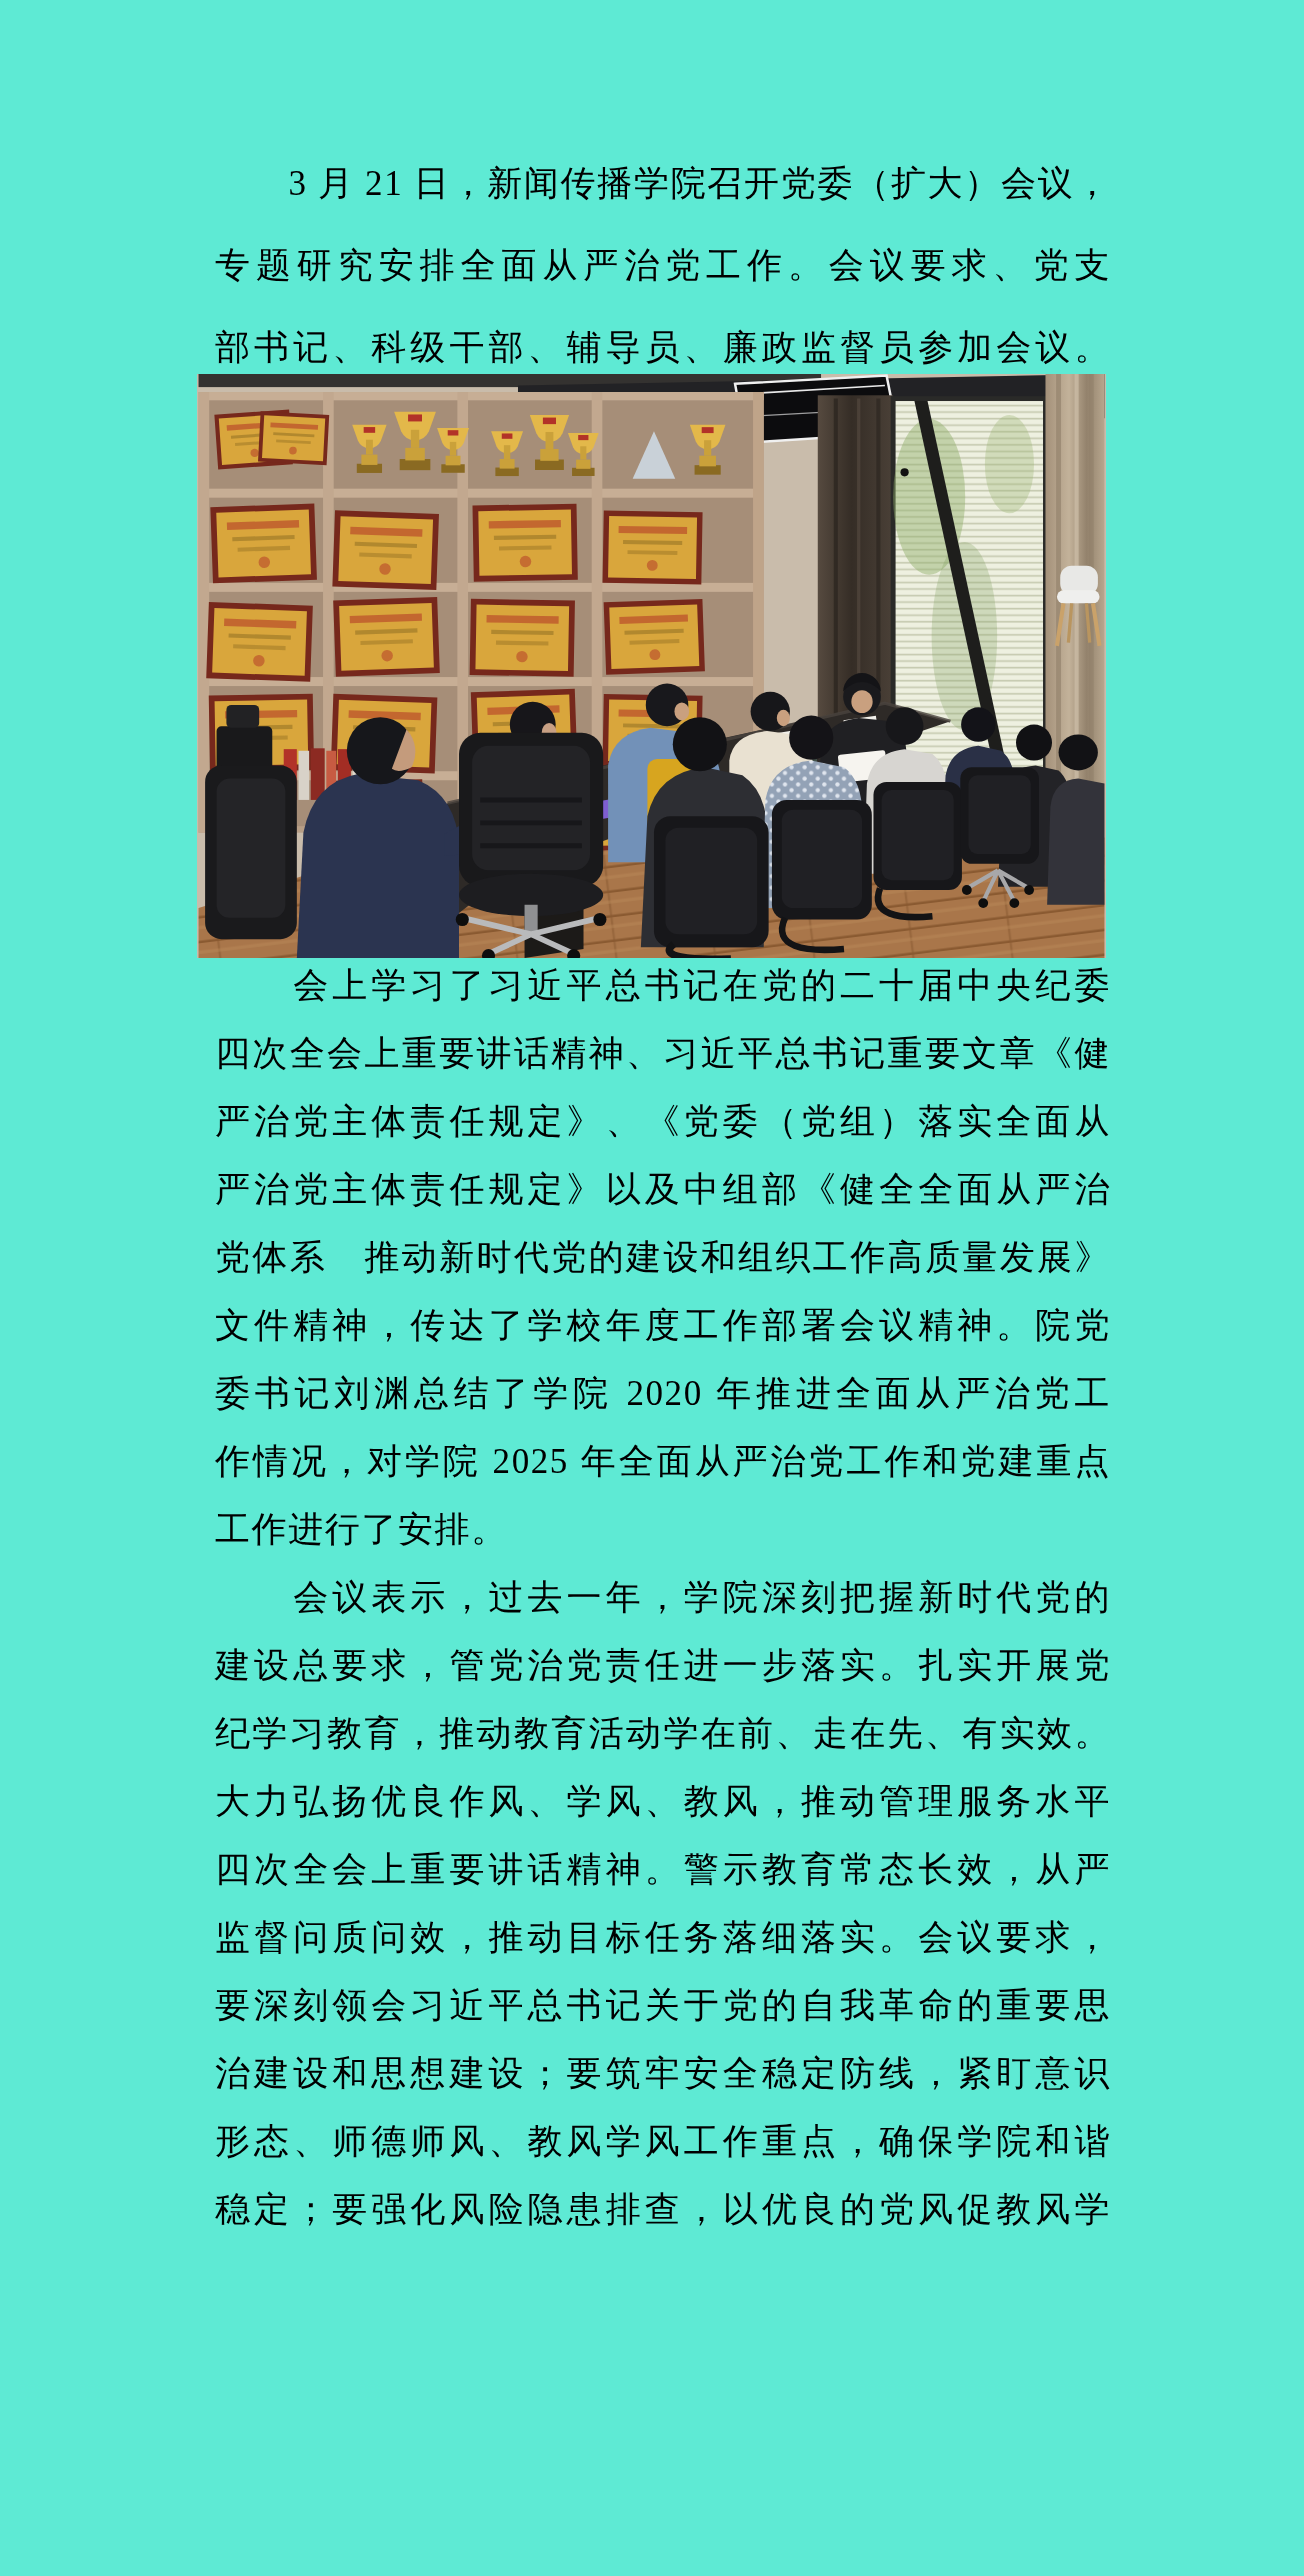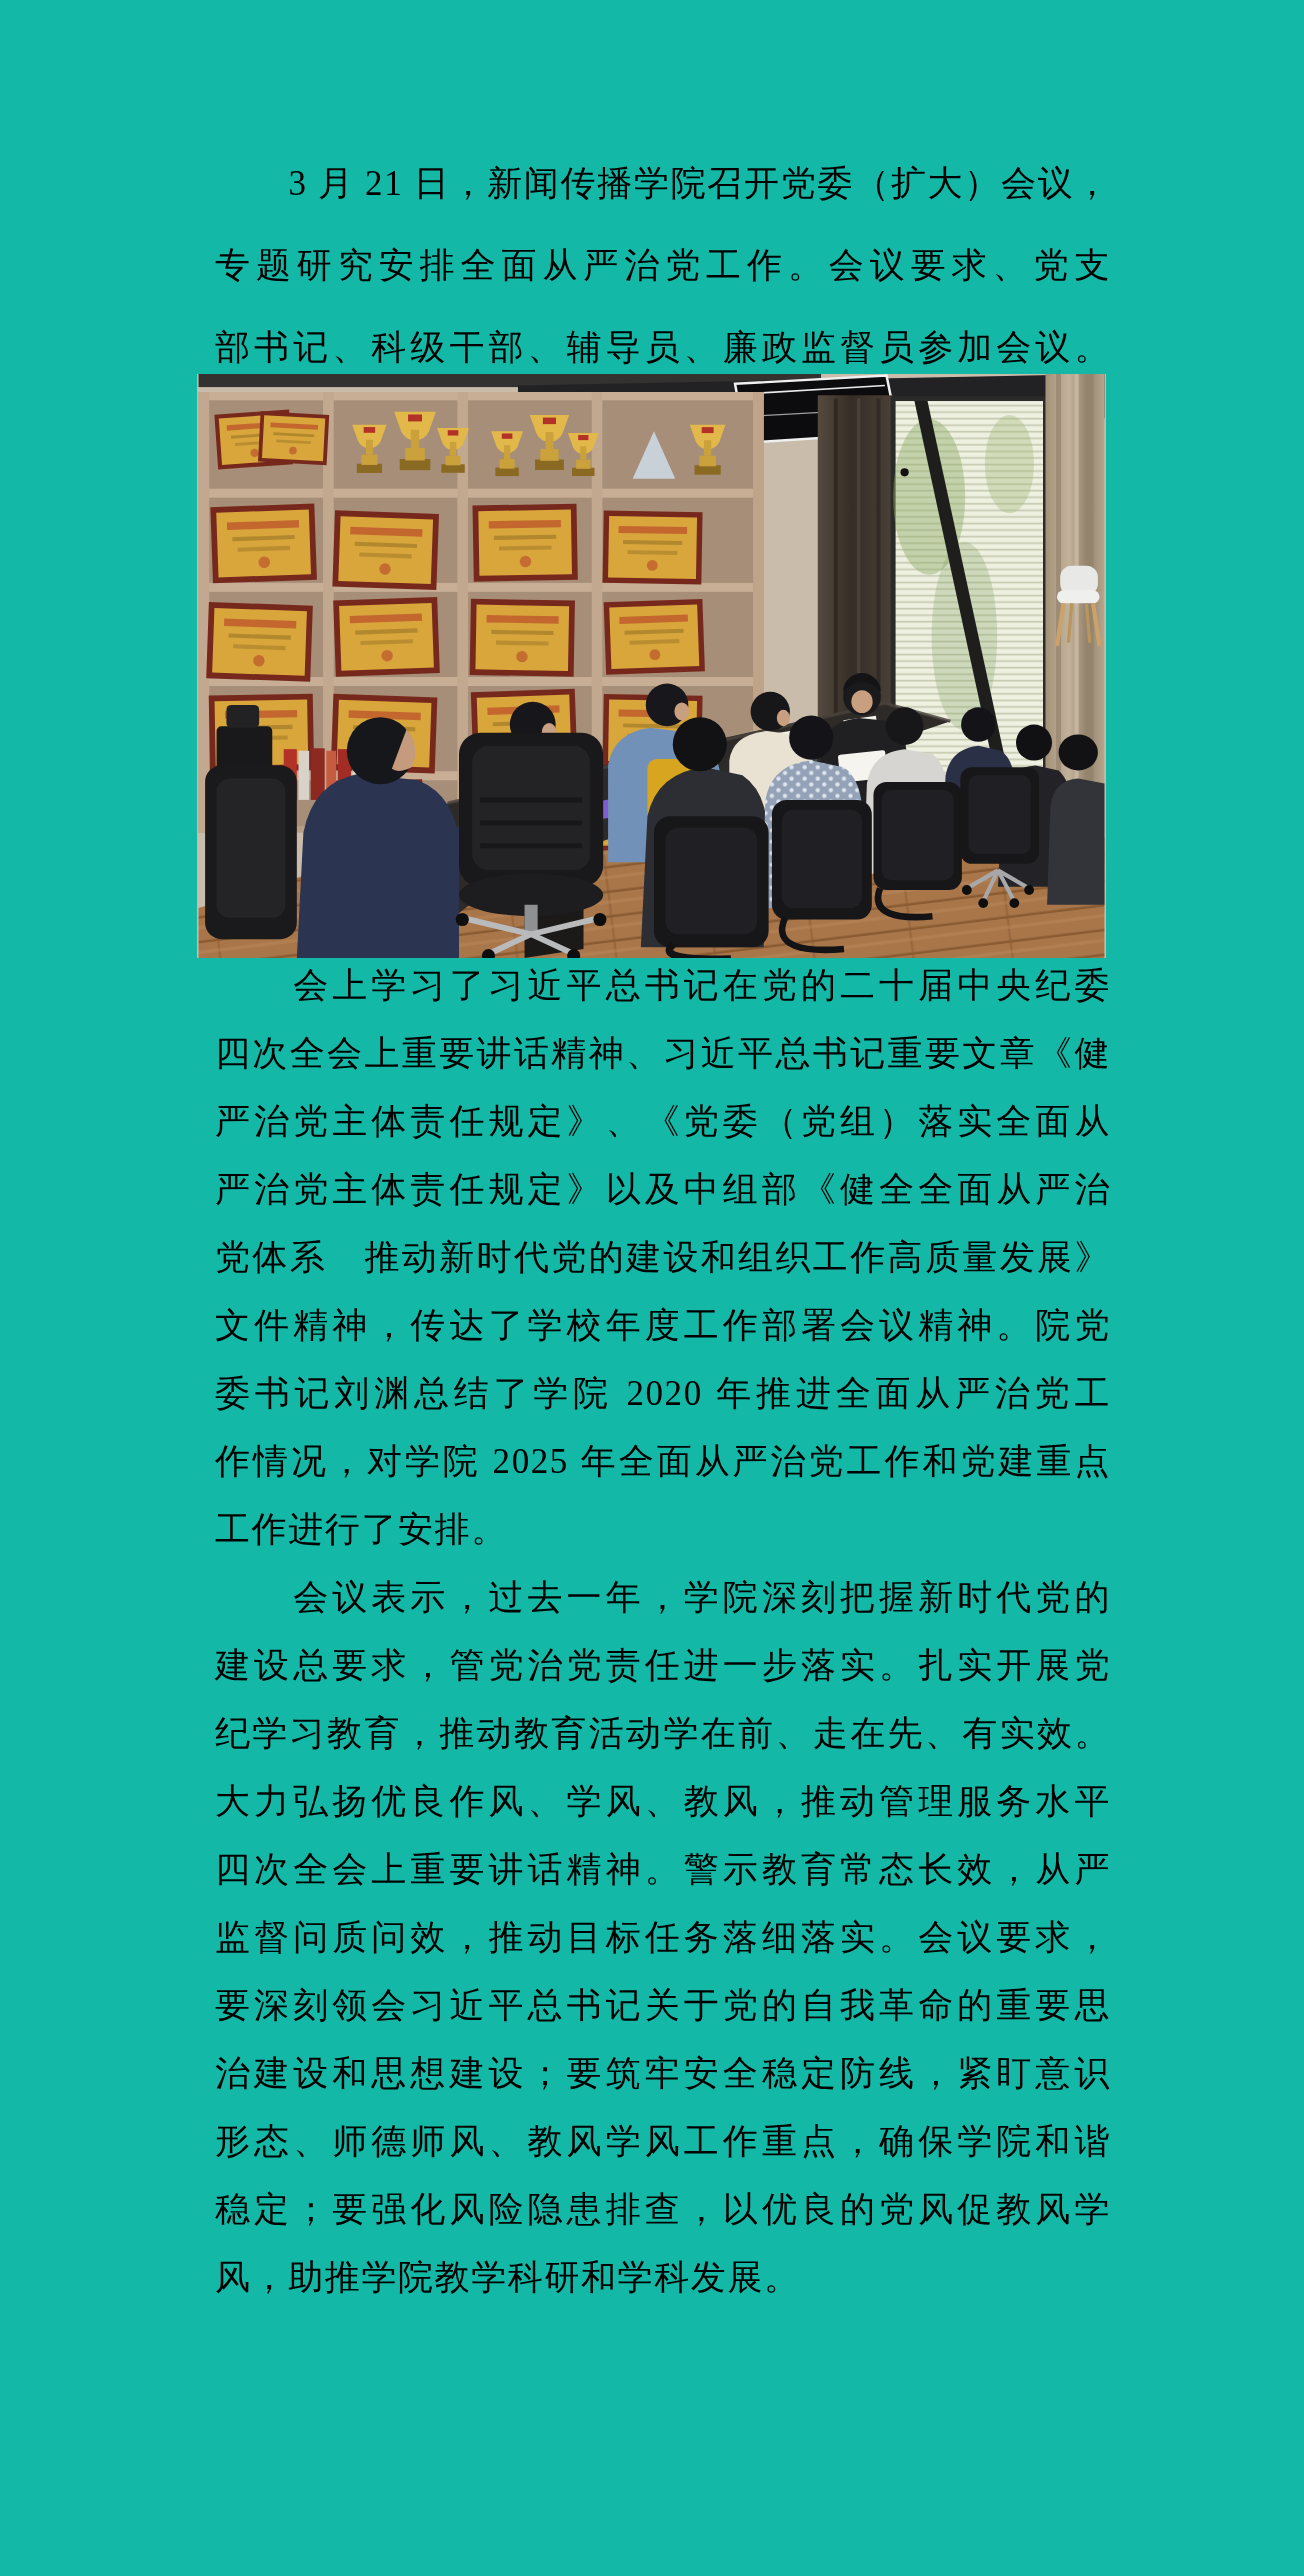--- a/index.html
+++ b/index.html
@@ -1,20 +1,20 @@
 <!DOCTYPE html>
 <html style="font-size:13px"><head>
 <meta charset="utf-8">
 <style>
   html,body{margin:0;padding:0;}
   body{
     width:1304px;height:2576px;position:relative;background:#ffffff;
     font-family:"Liberation Serif","DejaVu Serif",serif;
   }
-  .page{position:absolute;left:0;top:0;width:1304px;height:2576px;background:#14b8a6;overflow:hidden;}
+  .page{position:absolute;left:0;top:0;width:1304px;height:2576px;background:#5eead4;overflow:hidden;}
   .text-block{position:absolute;left:215px;width:896px;}
   .intro-block{top:143px;}
   .body-block{top:952px;}
   .para{margin:0;padding:0;}
   .line{
     font-size:35px;color:#000;letter-spacing:1.6px;
     text-align:justify;text-align-last:justify;
     height:68px;line-height:68px;overflow:visible;
   }
   .intro-block .line{height:82px;line-height:82px;}
@@ -327,18 +327,17 @@
         <div class="line">　　会议表示，过去一年，学院深刻把握新时代党的</div>
         <div class="line">建设总要求，管党治党责任进一步落实。扎实开展党</div>
         <div class="line">纪学习教育，推动教育活动学在前、走在先、有实效。</div>
         <div class="line">大力弘扬优良作风、学风、教风，推动管理服务水平</div>
         <div class="line">四次全会上重要讲话精神。警示教育常态长效，从严</div>
         <div class="line">监督问质问效，推动目标任务落细落实。会议要求，</div>
         <div class="line">要深刻领会习近平总书记关于党的自我革命的重要思</div>
         <div class="line">治建设和思想建设；要筑牢安全稳定防线，紧盯意识</div>
         <div class="line">形态、师德师风、教风学风工作重点，确保学院和谐</div>
         <div class="line">稳定；要强化风险隐患排查，以优良的党风促教风学</div>
-        <div class="line lastline">风，助推学院教学科研和学科发展。</div>
       </div>
     </div>
 
 </div>
 
 
 </body></html>

